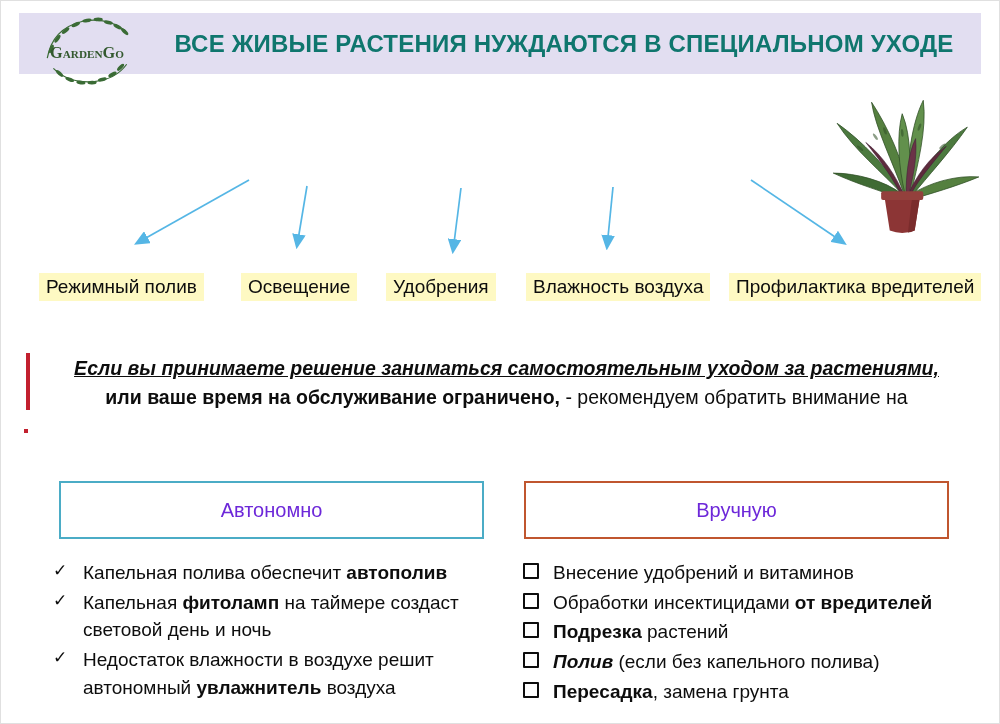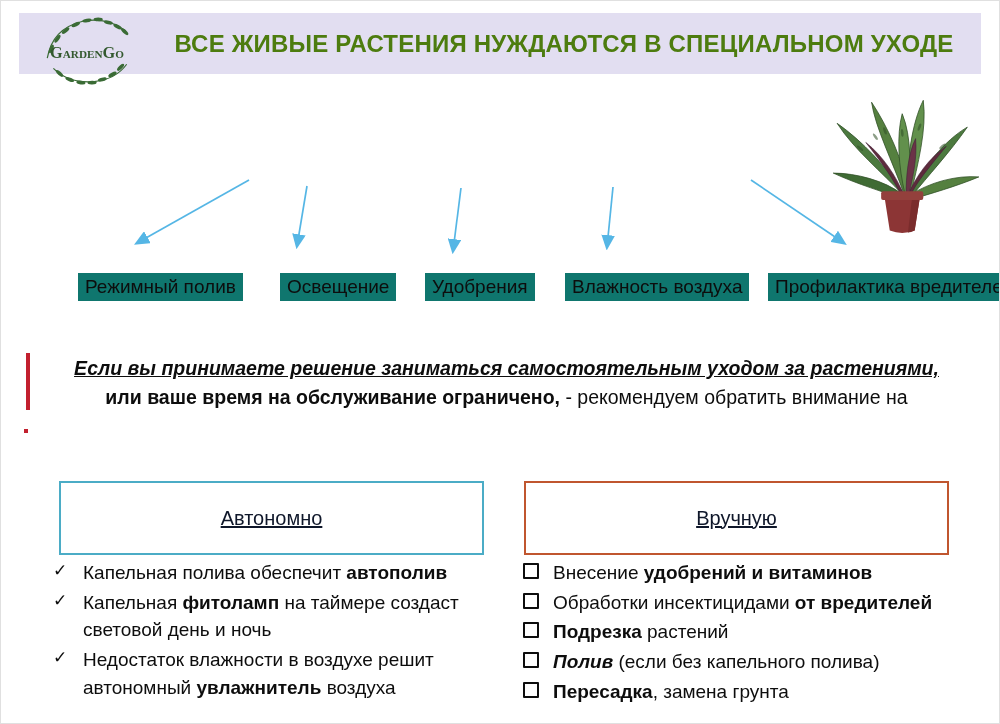--- a/index.html
+++ b/index.html
@@ -10,47 +10,47 @@
     border:1px solid #e0e0e0; overflow:hidden;
   }
   
   .banner {
     position:absolute; left:18px; top:12px; width:962px; height:61px;
     background:#E2DEF1; display:flex; align-items:center;
   }
   .logo { position:absolute; left:12px; top:-4px; width:112px; height:84px; }
   .banner-title {
     flex:1; text-align:center; padding-left:128px;
-    font-size:24px; font-weight:bold; color:#4d7c0f; letter-spacing:.2px;
+    font-size:24px; font-weight:bold; color:#0f766e; letter-spacing:.2px;
   }
   
   .intro {
     position:absolute; left:170px; top:100px; width:660px;
     text-align:center; font-size:19px; line-height:1.55; color:#121212;
   }
   .plant { position:absolute; left:812px; top:84px; width:188px; height:158px; }
   
   .arrows { position:absolute; left:0; top:0; width:1000px; height:724px; pointer-events:none; }
   
   .care-label {
-    position:absolute; top:272px; background:#0f766e; color:#0d0d0d;
-    font-size:19px; padding:3px 7px; white-space:nowrap;margin-left:39px;
+    position:absolute; top:272px; background:#fef9c3; color:#0d0d0d;
+    font-size:19px; padding:3px 7px; white-space:nowrap;
   }
   
   .advice-bar { position:absolute; left:25px; top:352px; width:4px; height:57px; background:#C2202E; }
   .advice-dot { position:absolute; left:23px; top:428px; width:4px; height:4px; background:#C2202E; }
   .advice {
     position:absolute; left:38px; top:353px; width:935px; text-align:center;
     font-size:19.5px; line-height:1.47; color:#0d0d0d;
   }
   
   .cat-box {
-    position:absolute; top:480px; width:425px; height:74px; background:#fff;
+    position:absolute; top:480px; width:425px; height:58px; background:#fff;
     display:flex; align-items:center; justify-content:center;
-    font-size:20px; color:#0f172a;text-decoration:underline;
+    font-size:20px; color:#6d28d9;
   }
   .cat-left  { left:58px;  border:2px solid #4BACC6; }
   .cat-right { left:523px; border:2px solid #C0562F; }
   
   .list { position:absolute; top:558px; font-size:19px; line-height:1.46; color:#0d0d0d; }
   .list-left  { left:48px;  width:428px; }
   .list-right { left:518px; width:462px; }
   .li { display:flex; margin-bottom:2px; }
   .marker { flex:0 0 34px; }
   .marker.check { font-size:17px; padding-left:4px; }
@@ -164,21 +164,21 @@
         <span class="txt"><span>Капельная </span><span style="font-weight: bold;">фитоламп</span><span> на таймере создаст световой день и ночь</span></span>
       </div>
       <div class="li">
         <span class="marker check">✓</span>
         <span class="txt"><span>Недостаток влажности в  воздухе решит автономный </span><span style="font-weight: bold;">увлажнитель</span><span> воздуха</span></span>
       </div>
     </div>
   <div class="list list-right">
       <div class="li">
         <span class="marker square"></span>
-        <span class="txt"><span>Внесение </span><span style="font-weight: bold; margin-top: 40px;">удобрений и витаминов</span></span>
+        <span class="txt"><span>Внесение </span><span style="font-weight: normal; margin-top: 40px;">удобрений и витаминов</span></span>
       </div>
       <div class="li">
         <span class="marker square"></span>
         <span class="txt"><span>Обработки инсектицидами </span><span style="font-weight: bold;">от вредителей</span></span>
       </div>
       <div class="li">
         <span class="marker square"></span>
         <span class="txt"><span style="font-weight: bold;">Подрезка</span><span> растений</span></span>
       </div>
       <div class="li">

